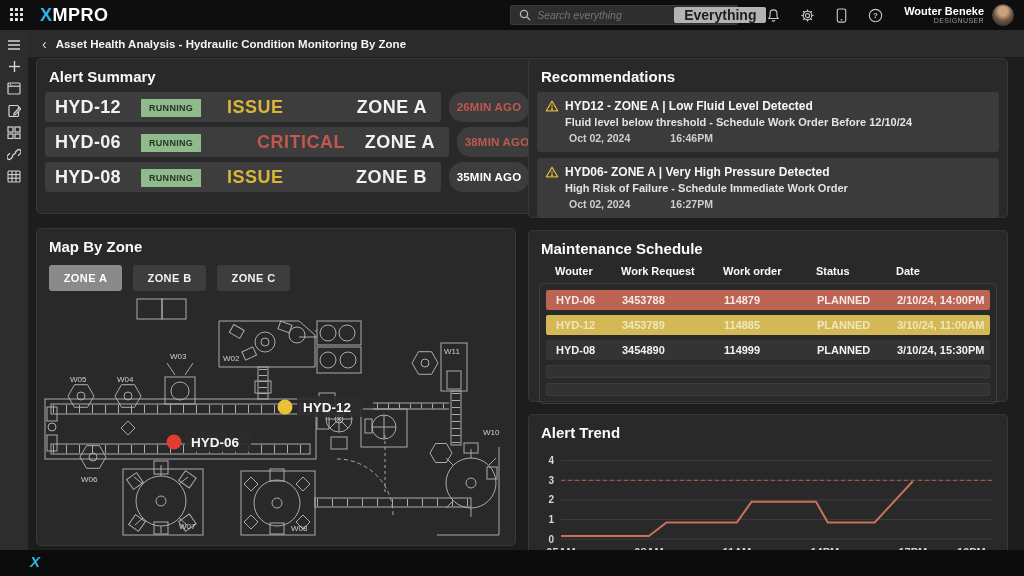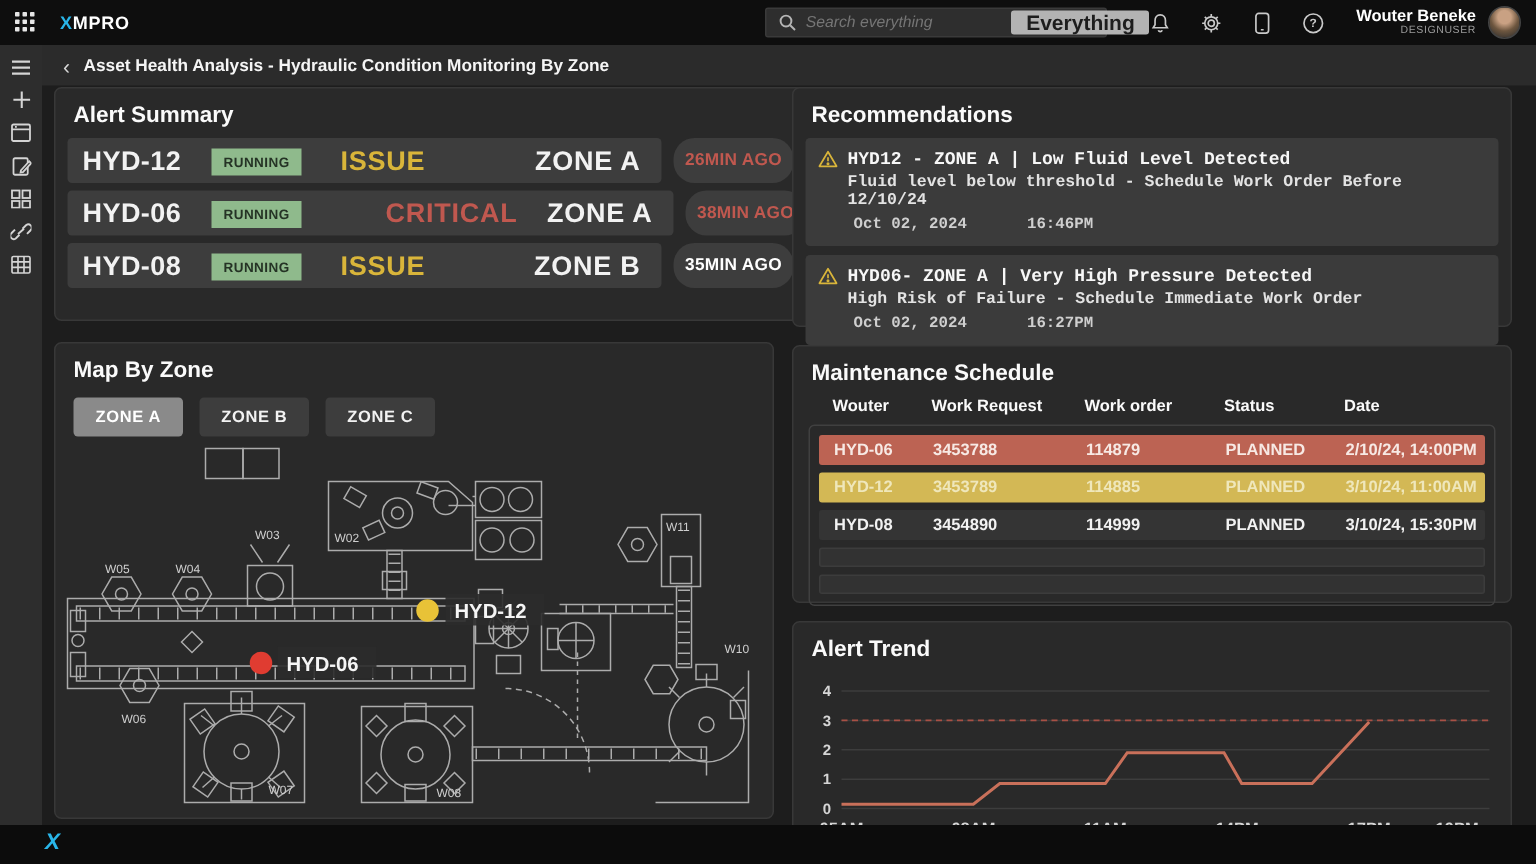--- a/index.html
+++ b/index.html
@@ -6,21 +6,21 @@
   html,body { width:1024px; height:576px; overflow:hidden; background:#1d1d1d;
     font-family:"Liberation Sans", sans-serif; color:#f2f2f2; }
   .stage { position:relative; width:1024px; height:576px; background:#1d1d1d; }
 
   
   .topbar { position:absolute; left:0; top:0; width:1024px; height:30px; background:#0e0e0e;
     display:flex; align-items:center; padding:0 10px; }
   .apps-grid { width:14px; height:14px; display:grid; grid-template-columns:repeat(3,4px);
     grid-template-rows:repeat(3,4px); gap:1px; margin-right:16px; cursor:pointer; }
   .apps-grid span { width:3px; height:3px; background:#e6e6e6; border-radius:0.5px; }
-  .logo { font-size:12px; font-weight:bold; letter-spacing:0.5px; }
+  .logo { font-size:18px; font-weight:bold; letter-spacing:0.5px; }
   .logo .lx { color:var(--accent-cyan,#29b5e8); }
   .logo .lrest { color:#ffffff; }
   .top-spacer { flex:1; }
   .searchbar { width:228px; height:20px; background:#2e2e2e; border:1px solid #3a3a3a; border-radius:2px;
     display:flex; align-items:center; padding:0 2px 0 8px; margin-right:18px; }
   .searchbar svg { flex:0 0 auto; }
   .search-ph { flex:1; font-size:10.5px; font-style:italic; color:#a9a9a9; margin-left:6px;
     background:transparent; border:none; outline:none; font-family:inherit; }
   .scope-pill { height:16px; background:#b3b3b3; color:#1d1d1d; font-size:14px; font-weight:bold;
     border:none; border-radius:2px; padding:0 10px; line-height:16px; cursor:pointer; font-family:inherit; }
@@ -70,21 +70,21 @@
   .panel-map { left:36px; top:228px; width:480px; height:318px; }
   .zone-tabs { display:flex; gap:11px; padding:10px 0 0 12px; }
   .zone-tab { width:73px; height:26px; background:#3d3d3d; color:#f2f2f2; border:none; border-radius:3px;
     font-size:11px; font-weight:bold; letter-spacing:0.4px; cursor:pointer; font-family:inherit; }
   .zone-tab.selected { background:#8a8a8a; color:#ffffff; }
   .map-wrap { margin-top:4px; }
   .map-svg text { font-family:inherit; }
 
   
   .panel-reco { left:528px; top:58px; width:480px; height:160px; }
-  .reco-cards { padding:7px 8px 0 8px;font-family:Liberation Mono, monospace; }
+  .reco-cards { padding:7px 8px 0 8px; }
   .reco-card { background:#3b3b3b; border-radius:3px; padding:7px 10px 8px 8px; margin-bottom:6px; cursor:pointer; }
   .reco-head { display:flex; align-items:center; gap:6px; }
   .reco-title { font-size:12px; font-weight:bold; color:#f7f7f7; }
   .reco-detail { font-size:11px; font-weight:bold; color:#e3e3e3; padding:3px 0 0 20px; }
   .reco-meta { display:flex; gap:40px; font-size:10.5px; font-weight:bold; color:#cfcfcf; padding:4px 0 0 24px; }
 
   
   .panel-sched { left:528px; top:230px; width:480px; height:172px; }
   .sched-grid { display:grid; grid-template-columns:66px 102px 93px 80px 1fr; align-items:center; }
   .sched-head { padding:8px 6px 4px 26px; font-size:11px; font-weight:bold; color:#fafafa; }

